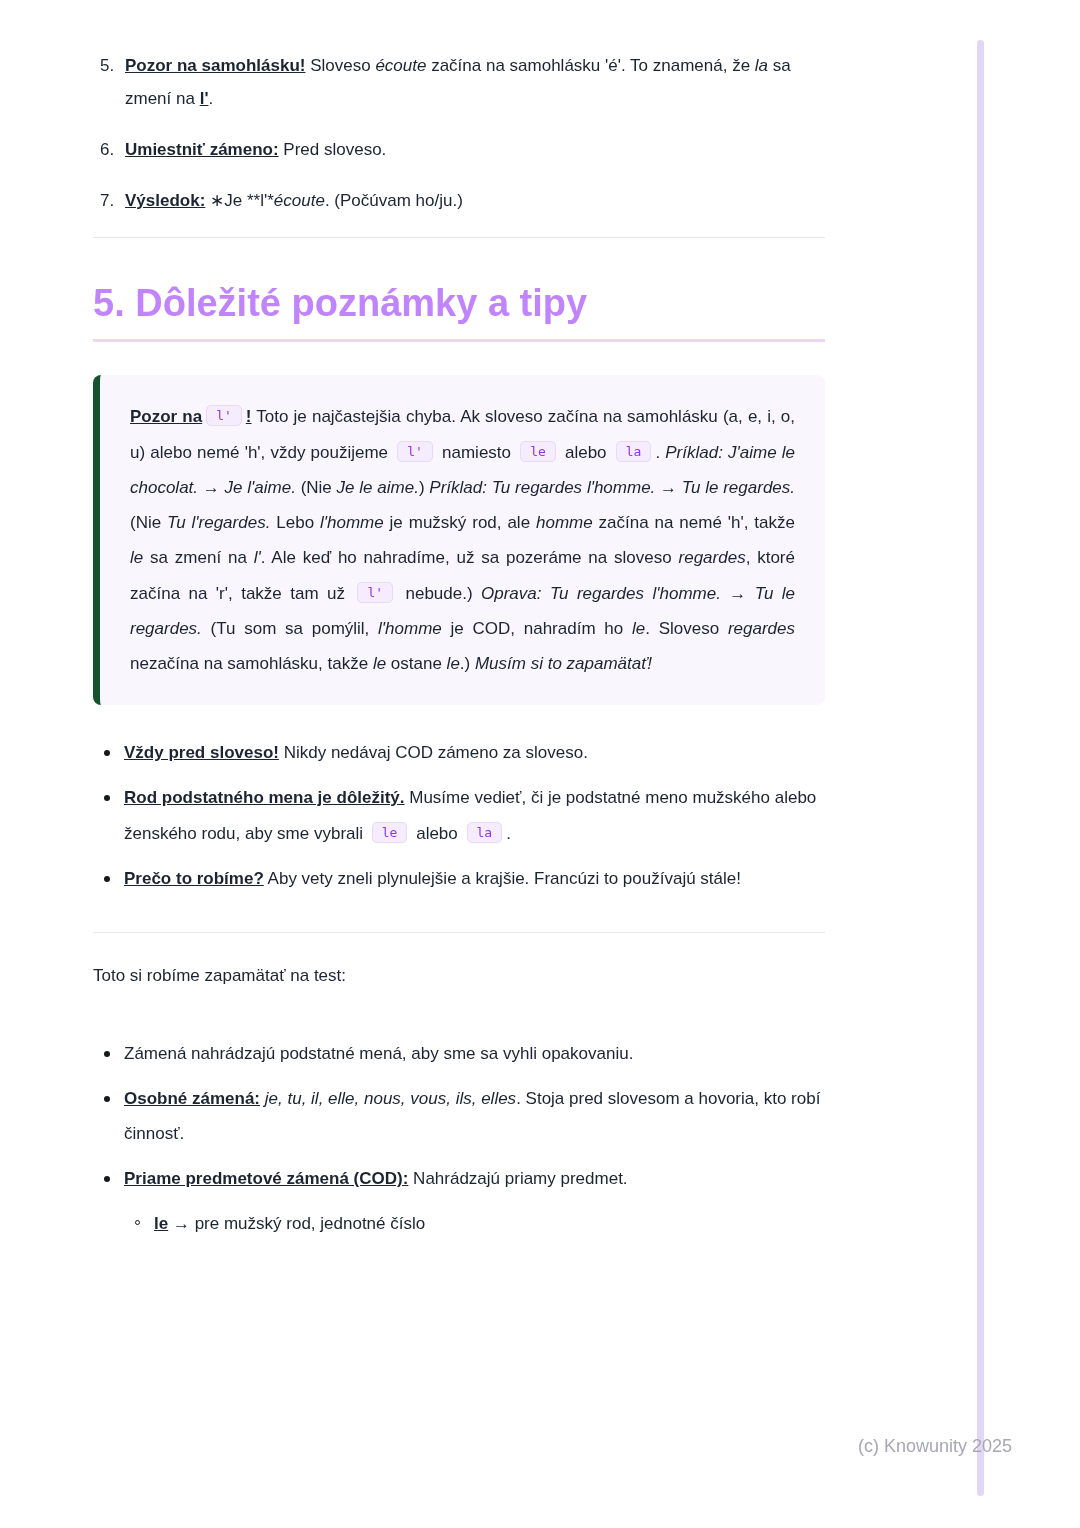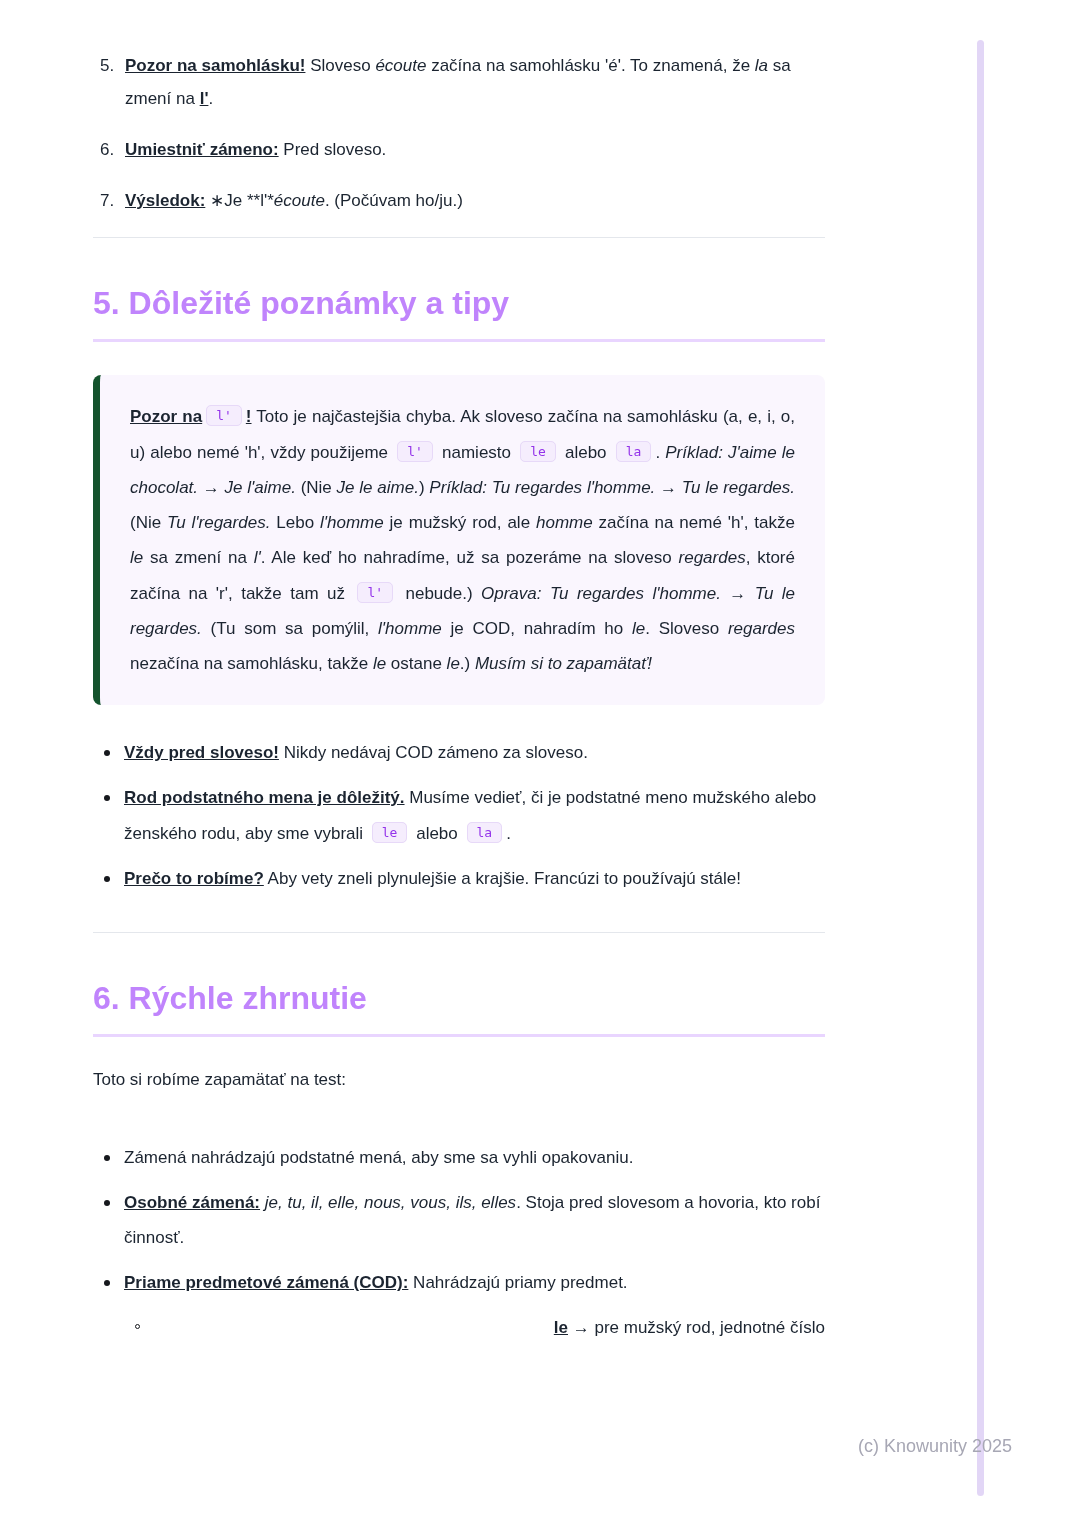--- a/index.html
+++ b/index.html
@@ -46,21 +46,21 @@
   .divider {
     border: none;
     border-top: 1px solid #e4e7ec;
     margin: 20px 0 0 0;
     width: 100%;
   }
 
   
   .h2 {
     margin: 46px 0 0 0;
-    font-size: 32px;
+    font-size: 38px;
     line-height: 38px;
     font-weight: 700;
     color: #c084fc;
     padding-bottom: 17px;
     border-bottom: 3px solid #e9d5ff;
   }
 
   
   .callout {
     margin-top: 33px;
@@ -78,21 +78,21 @@
   .bullets { list-style: none; margin: 30px 0 0 0; padding: 0; }
   .bullet { display: flex; line-height: 35px; margin-bottom: 10px; }
   .bullet .dot {
     flex: 0 0 auto;
     width: 6px; height: 6px;
     border-radius: 50%;
     background: #16181d;
     margin: 15px 14px 0 11px;
   }
   .bullet-text { flex: 1 1 auto; }
-  .sub-bullets { list-style: none; margin: 0; padding: 0 0 0 32px; text-align: right; }
+  .sub-bullets { list-style: none; margin: 0; padding: 0 0 0 32px; }
   .sub-bullet { display: flex; line-height: 35px; }
   .sub-bullet .circle {
     flex: 0 0 auto;
     width: 5px; height: 5px;
     border: 1.5px solid #16181d;
     background: transparent;
     border-radius: 50%;
     margin: 14px 14px 0 10px;
   }
 
@@ -159,21 +159,20 @@
       <div class="bullet-text"><span class="rt-b">Rod podstatného mena je dôležitý.</span><span> Musíme vedieť, či je podstatné meno mužského alebo ženského rodu, aby sme vybrali </span><span class="rt-code">le</span><span> alebo </span><span class="rt-code">la</span><span>.</span></div>
     </li>
     <li class="bullet">
       <span class="dot"></span>
       <div class="bullet-text"><span class="rt-b">Prečo to robíme?</span><span> Aby vety zneli plynulejšie a krajšie. Francúzi to používajú stále!</span></div>
     </li>
   </ul>
 
   <hr class="divider" style="margin-top: 36px;">
 
-  <h2 class="h2">6. Rýchle zhrnutie</h2>
 
   <p class="intro">Toto si robíme zapamätať na test:</p>
 
   <ul class="bullets tight">
     <li class="bullet">
       <span class="dot"></span>
       <div class="bullet-text"><span>Zámená nahrádzajú podstatné mená, aby sme sa vyhli opakovaniu.</span></div>
     </li>
     <li class="bullet">
       <span class="dot"></span>

